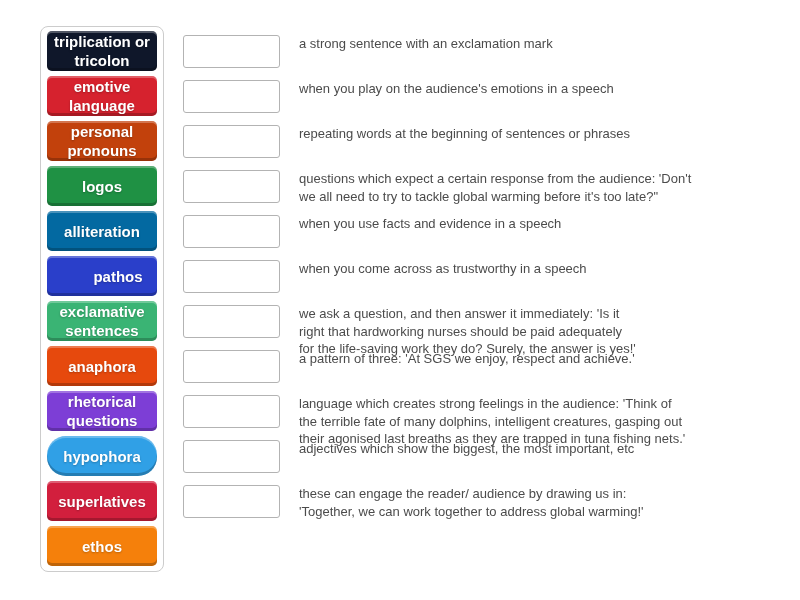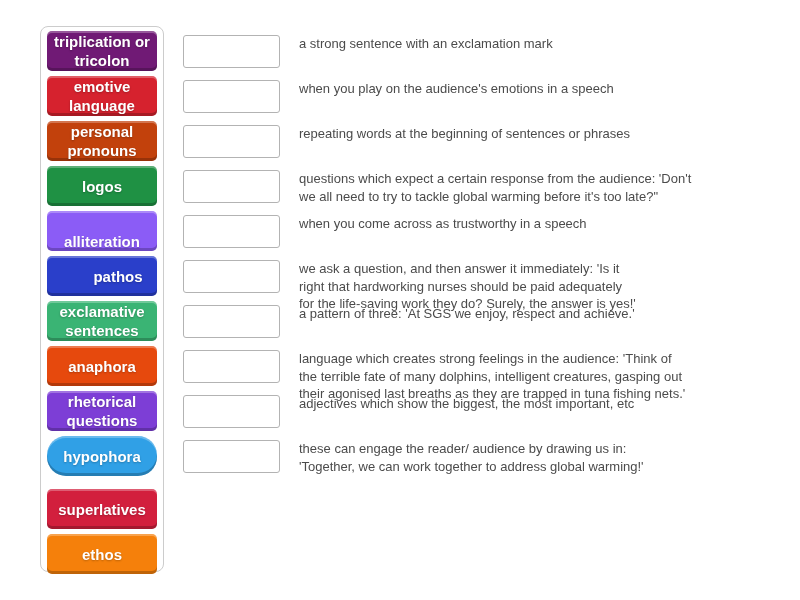--- a/index.html
+++ b/index.html
@@ -81,51 +81,51 @@
     white-space: pre-line;
     max-width: 480px;
   }
 </style>
 </head>
 <body>
 
 <div class="stage">
 
   <div class="keywords-panel">
-    <div class="tile" style="background-color: #701a75; align-items: center;">
+    <div class="tile" style="background-color: #0f172a; align-items: center;">
         <span class="tile-label">triplication or tricolon</span>
       </div>
     <div class="tile" style="background-color: rgb(214, 34, 46);">
         <span class="tile-label">emotive language</span>
       </div>
     <div class="tile" style="background-color: #c2410c;">
         <span class="tile-label">personal pronouns</span>
       </div>
     <div class="tile" style="background-color: rgb(31, 145, 68);">
         <span class="tile-label">logos</span>
       </div>
-    <div class="tile" style="background-color: #8b5cf6; align-items: flex-end;">
+    <div class="tile" style="background-color: #0369a1;">
         <span class="tile-label">alliteration</span>
       </div>
     <div class="tile" style="background-color: rgb(42, 63, 202); padding-left: 32px;">
         <span class="tile-label">pathos</span>
       </div>
     <div class="tile" style="background-color: rgb(58, 180, 116);">
         <span class="tile-label">exclamative sentences</span>
       </div>
     <div class="tile" style="background-color: rgb(230, 73, 13);">
         <span class="tile-label">anaphora</span>
       </div>
     <div class="tile" style="background-color: rgb(125, 62, 214);">
         <span class="tile-label">rhetorical questions</span>
       </div>
     <div class="tile" style="background-color: rgb(48, 160, 230); border-radius: 19px;">
         <span class="tile-label">hypophora</span>
       </div>
-    <div class="tile" style="background-color: rgb(210, 31, 61); margin-top: 8px;">
+    <div class="tile" style="background-color: rgb(210, 31, 61);">
         <span class="tile-label">superlatives</span>
       </div>
     <div class="tile" style="background-color: rgb(245, 128, 11);">
         <span class="tile-label">ethos</span>
       </div>
   </div>
 
   <div class="answers">
     <div class="match-row">
       <div class="drop-box"></div>
@@ -136,20 +136,24 @@
       <div class="clue">when you play on the audience's emotions in a speech</div>
     </div>
     <div class="match-row">
       <div class="drop-box"></div>
       <div class="clue">repeating words at the beginning of sentences or phrases</div>
     </div>
     <div class="match-row">
       <div class="drop-box"></div>
       <div class="clue">questions which expect a certain response from the audience: 'Don't
 we all need to try to tackle global warming before it's too late?"</div>
+    </div>
+    <div class="match-row">
+      <div class="drop-box"></div>
+      <div class="clue">when you use facts and evidence in a speech</div>
     </div>
     <div class="match-row">
       <div class="drop-box"></div>
       <div class="clue">when you come across as trustworthy in a speech</div>
     </div>
     <div class="match-row">
       <div class="drop-box"></div>
       <div class="clue">we ask a question, and then answer it immediately: 'Is it
 right that hardworking nurses should be paid adequately
 for the life-saving work they do? Surely, the answer is yes!'</div>

